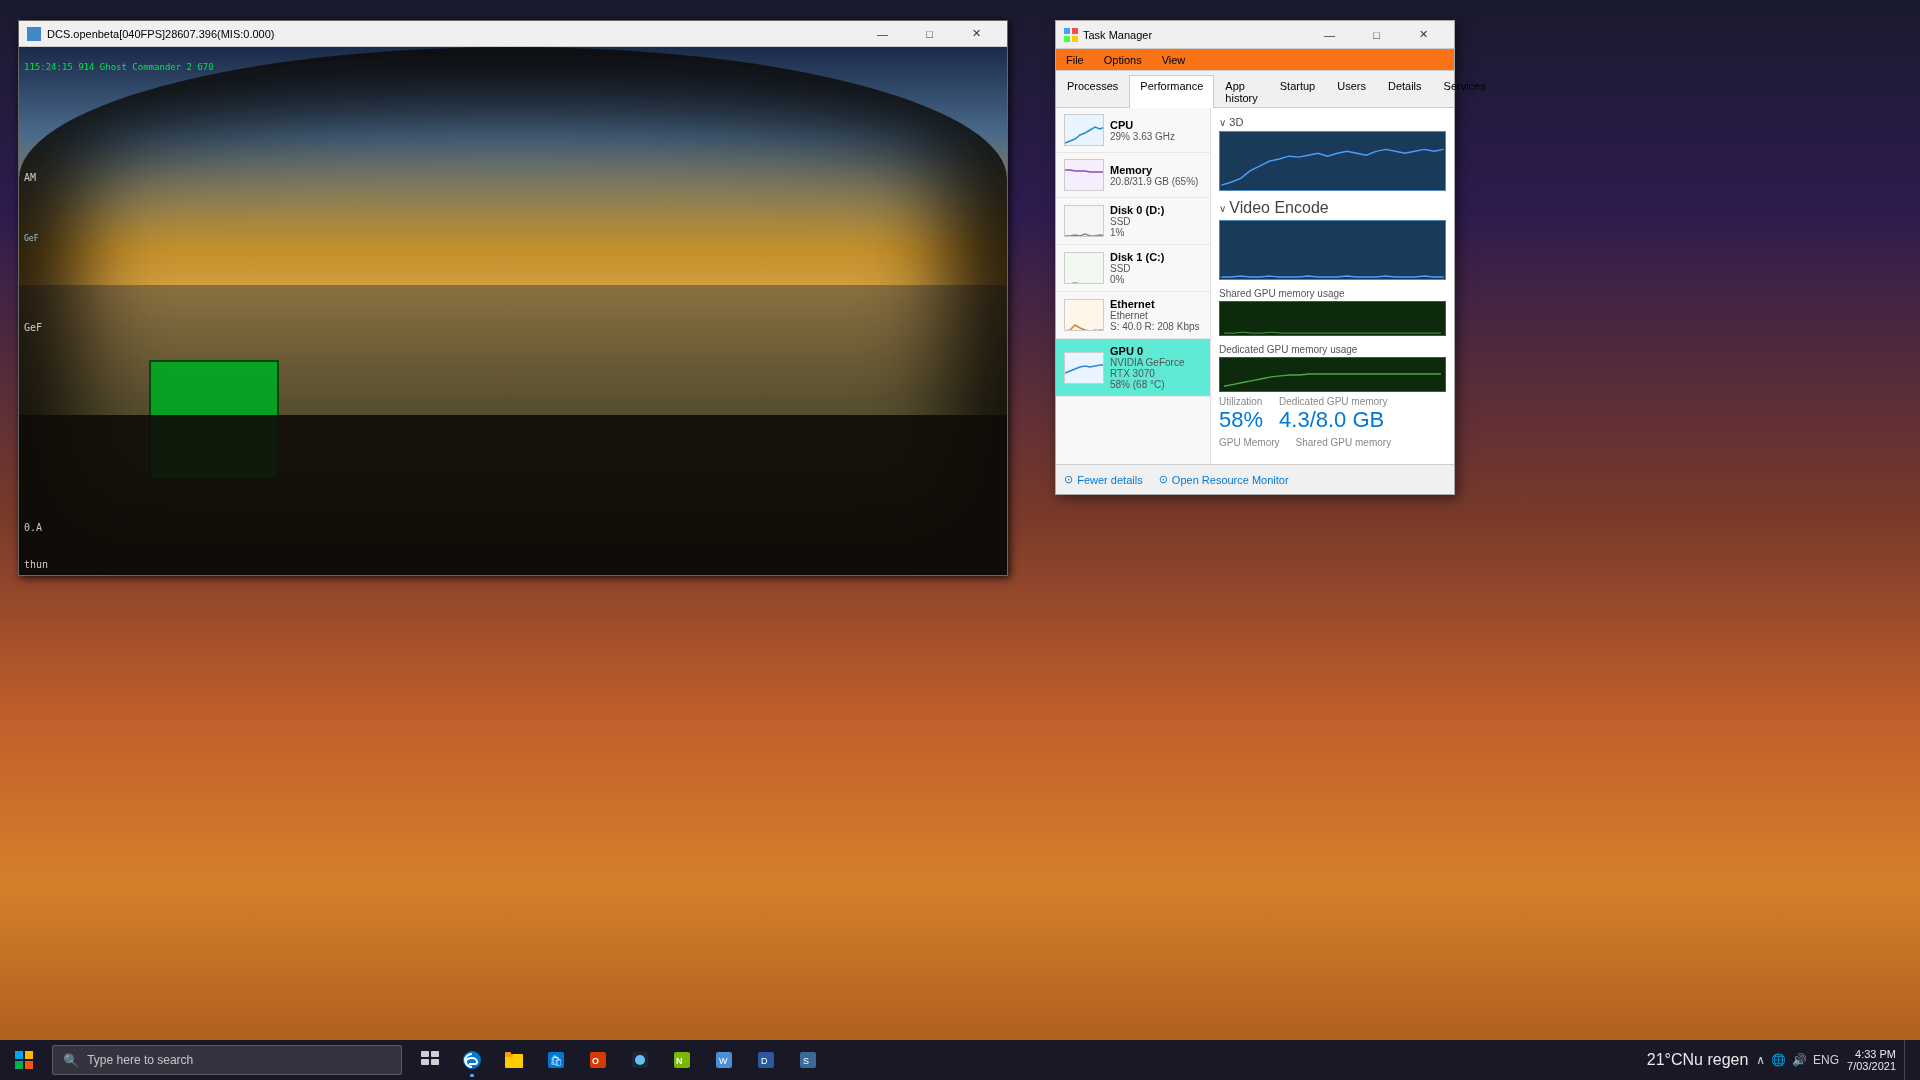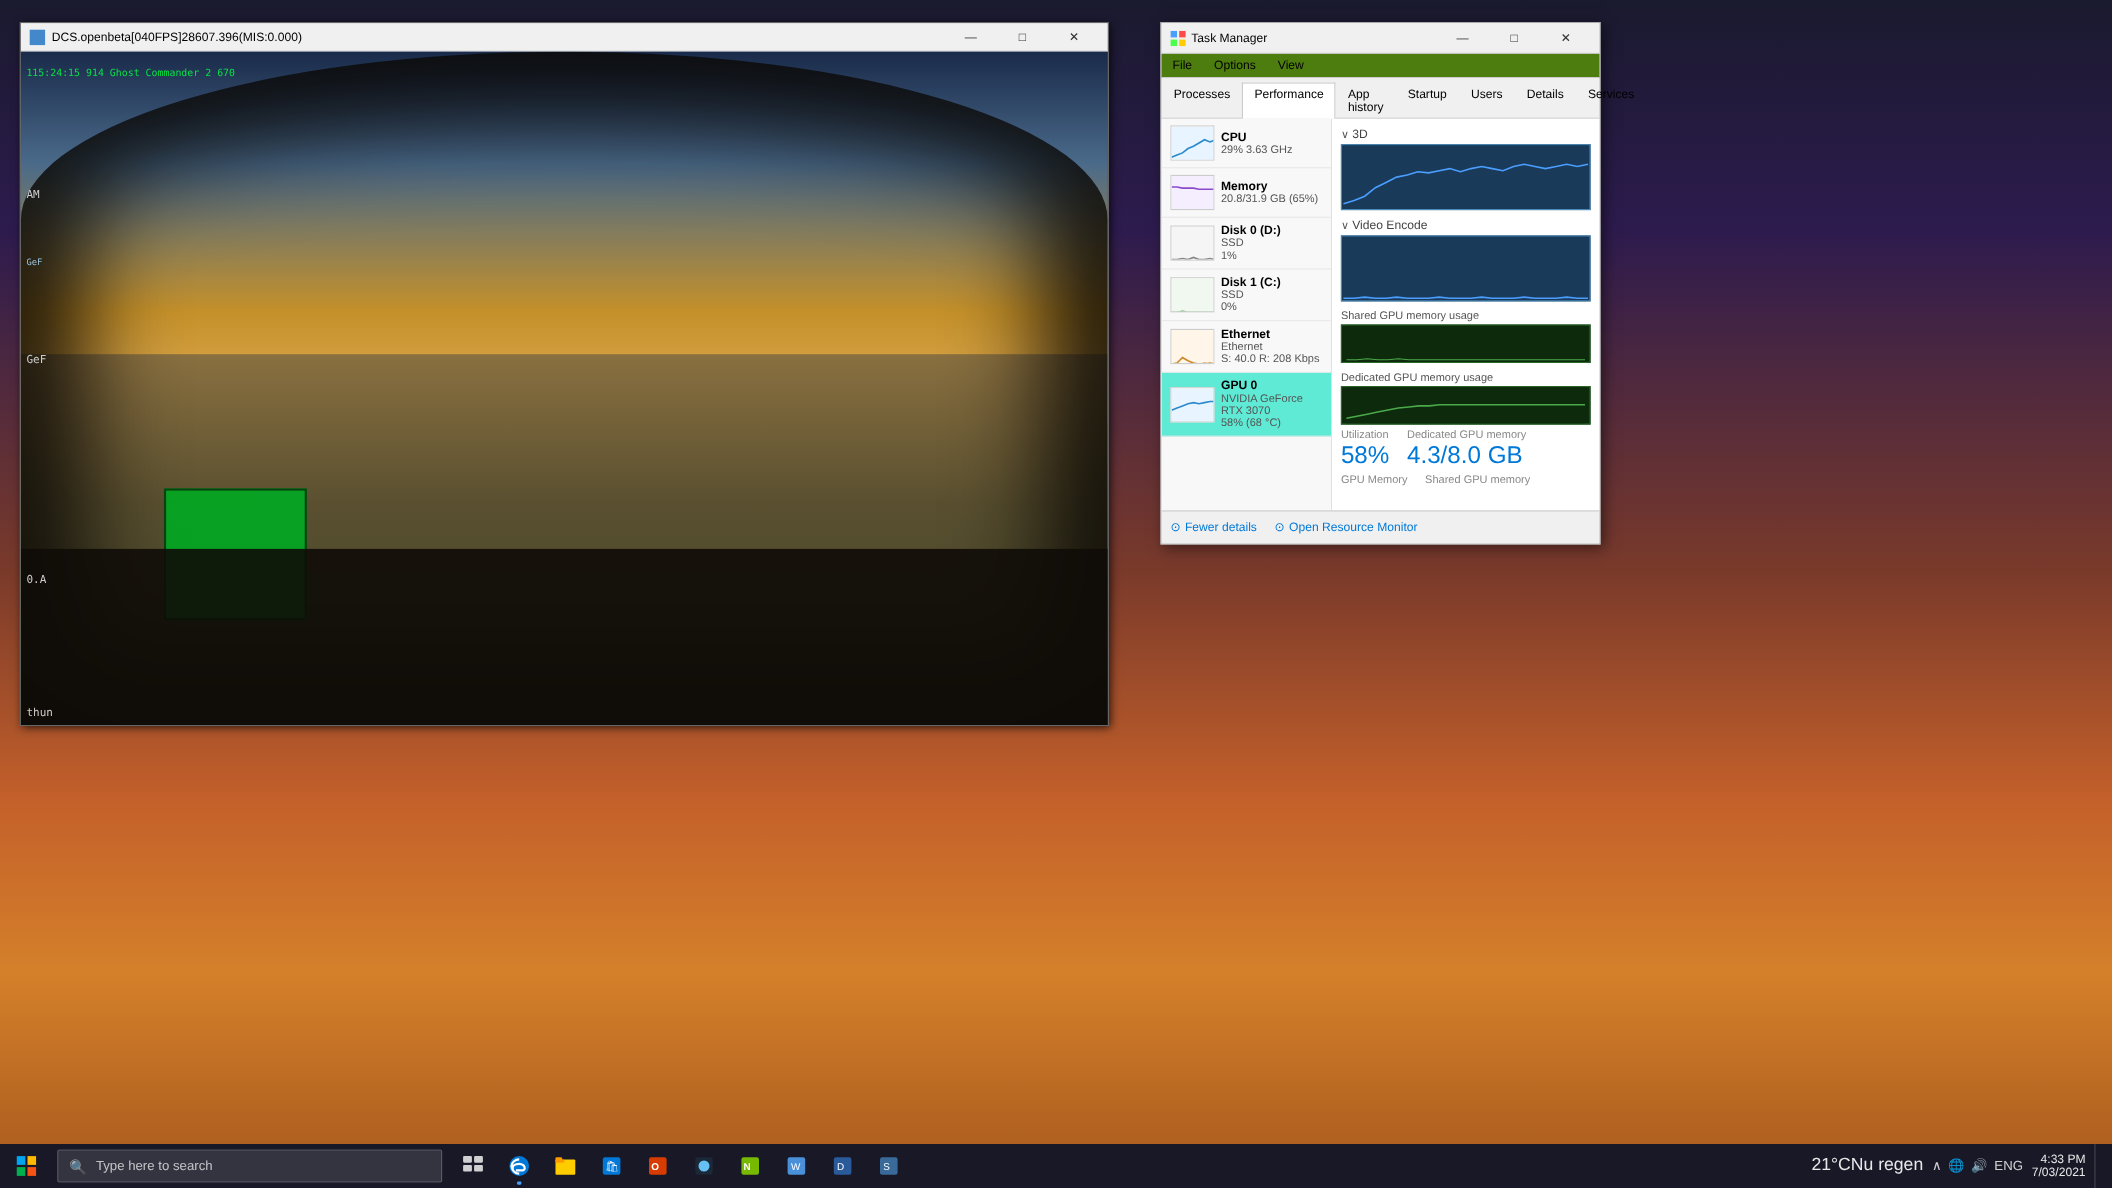--- a/index.html
+++ b/index.html
@@ -21,22 +21,22 @@
       height: 1040px;
       background: linear-gradient(180deg, #1a1a2e 0%, #2d1b4e 20%, #7a3a2a 50%, #c4602a 70%, #d4802a 85%, #b06020 100%);
     }
 
     
     .game-window {
       position: absolute;
       top: 20px;
       left: 18px;
       width: 990px;
-      height: 640px;
-      background: #737373;
+      height: 556px;
+      background: #ec4899;
       border: 1px solid #666;
       box-shadow: 2px 2px 8px rgba(0,0,0,0.8);
     }
 
     .game-titlebar {
       height: 26px;
       background: #f0f0f0;
       border-bottom: 1px solid #ccc;
       display: flex;
       align-items: center;
@@ -185,21 +185,21 @@
     .tm-icon {
       width: 14px;
       height: 14px;
       display: flex;
       align-items: center;
       justify-content: center;
     }
 
     .tm-menu {
       height: 22px;
-      background: #4d7c0f;
+      background: #f97316;
       display: flex;
       align-items: center;
       padding: 0 6px;
       gap: 12px;
       border-bottom: 1px solid #ccc;
     }
 
     .tm-menu-item {
       font-size: 11px;
       color: #000;
@@ -644,21 +644,21 @@
           <svg width="100%" height="100%" viewBox="0 0 230 60">
             <rect width="230" height="60" fill="#1a3a5a"></rect>
             <polyline points="0,55 10,52 20,48 30,40 40,35 50,30 60,28 70,25 80,26 90,24 100,22 110,25 120,22 130,20 140,22 150,24 160,20 170,18 180,20 190,22 200,20 210,18 220,20 230,18" stroke="#4a9eff" stroke-width="1.5" fill="none"></polyline>
           </svg>
         </div>
       </div>
 
       <div style="margin-bottom:6px;">
         <div style="display:flex;align-items:center;margin-bottom:3px;">
           <span style="font-size:10px;color:#555;">∨</span>
-          <span style="font-size:11px;color:#444;font-weight:500;margin-left:3px;">Video Encode</span>
+          <span style="font-size:16px;color:#444;font-weight:500;margin-left:3px;">Video Encode</span>
         </div>
         <div class="tm-chart-area">
           <svg width="100%" height="100%" viewBox="0 0 230 60">
             <rect width="230" height="60" fill="#1a3a5a"></rect>
             <polyline points="0,58 10,58 20,57 30,58 40,58 50,57 60,58 70,58 80,58 90,57 100,58 110,58 120,58 130,57 140,58 150,58 160,58 170,57 180,58 190,58 200,58 210,57 220,58 230,58" stroke="#4a9eff" stroke-width="1.5" fill="none"></polyline>
           </svg>
         </div>
       </div>
 
       <div style="margin-bottom:8px;">

